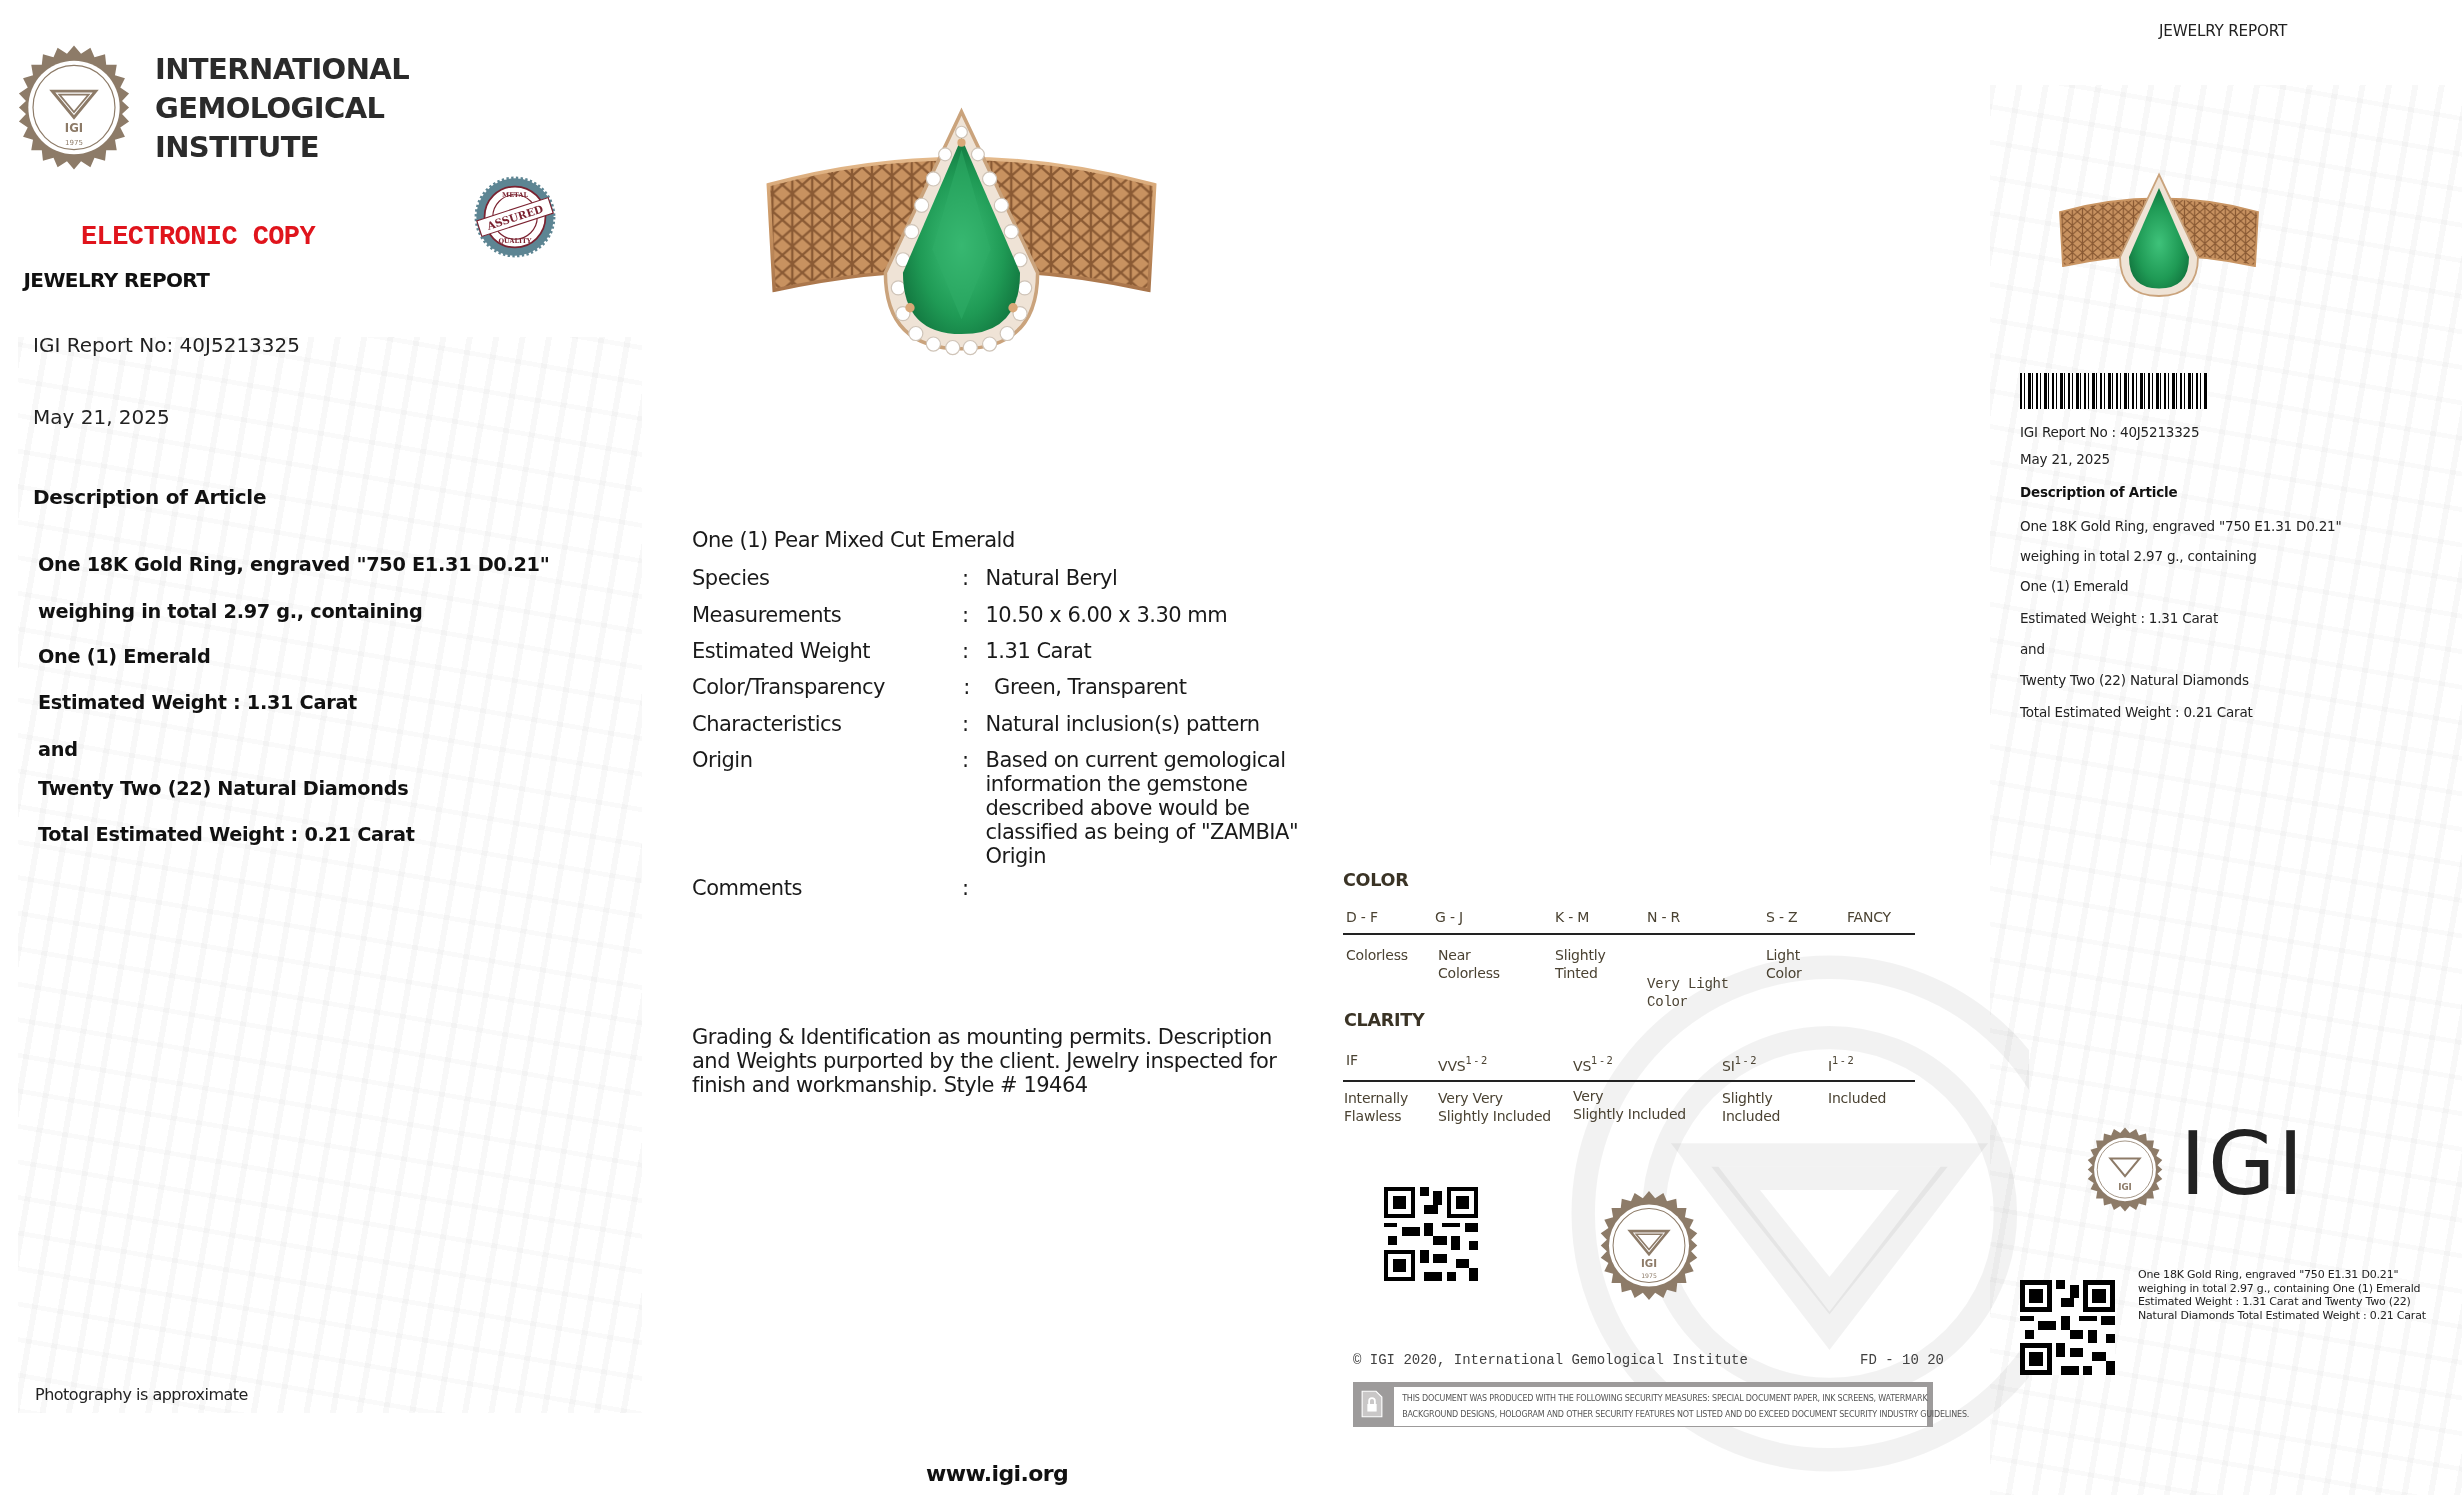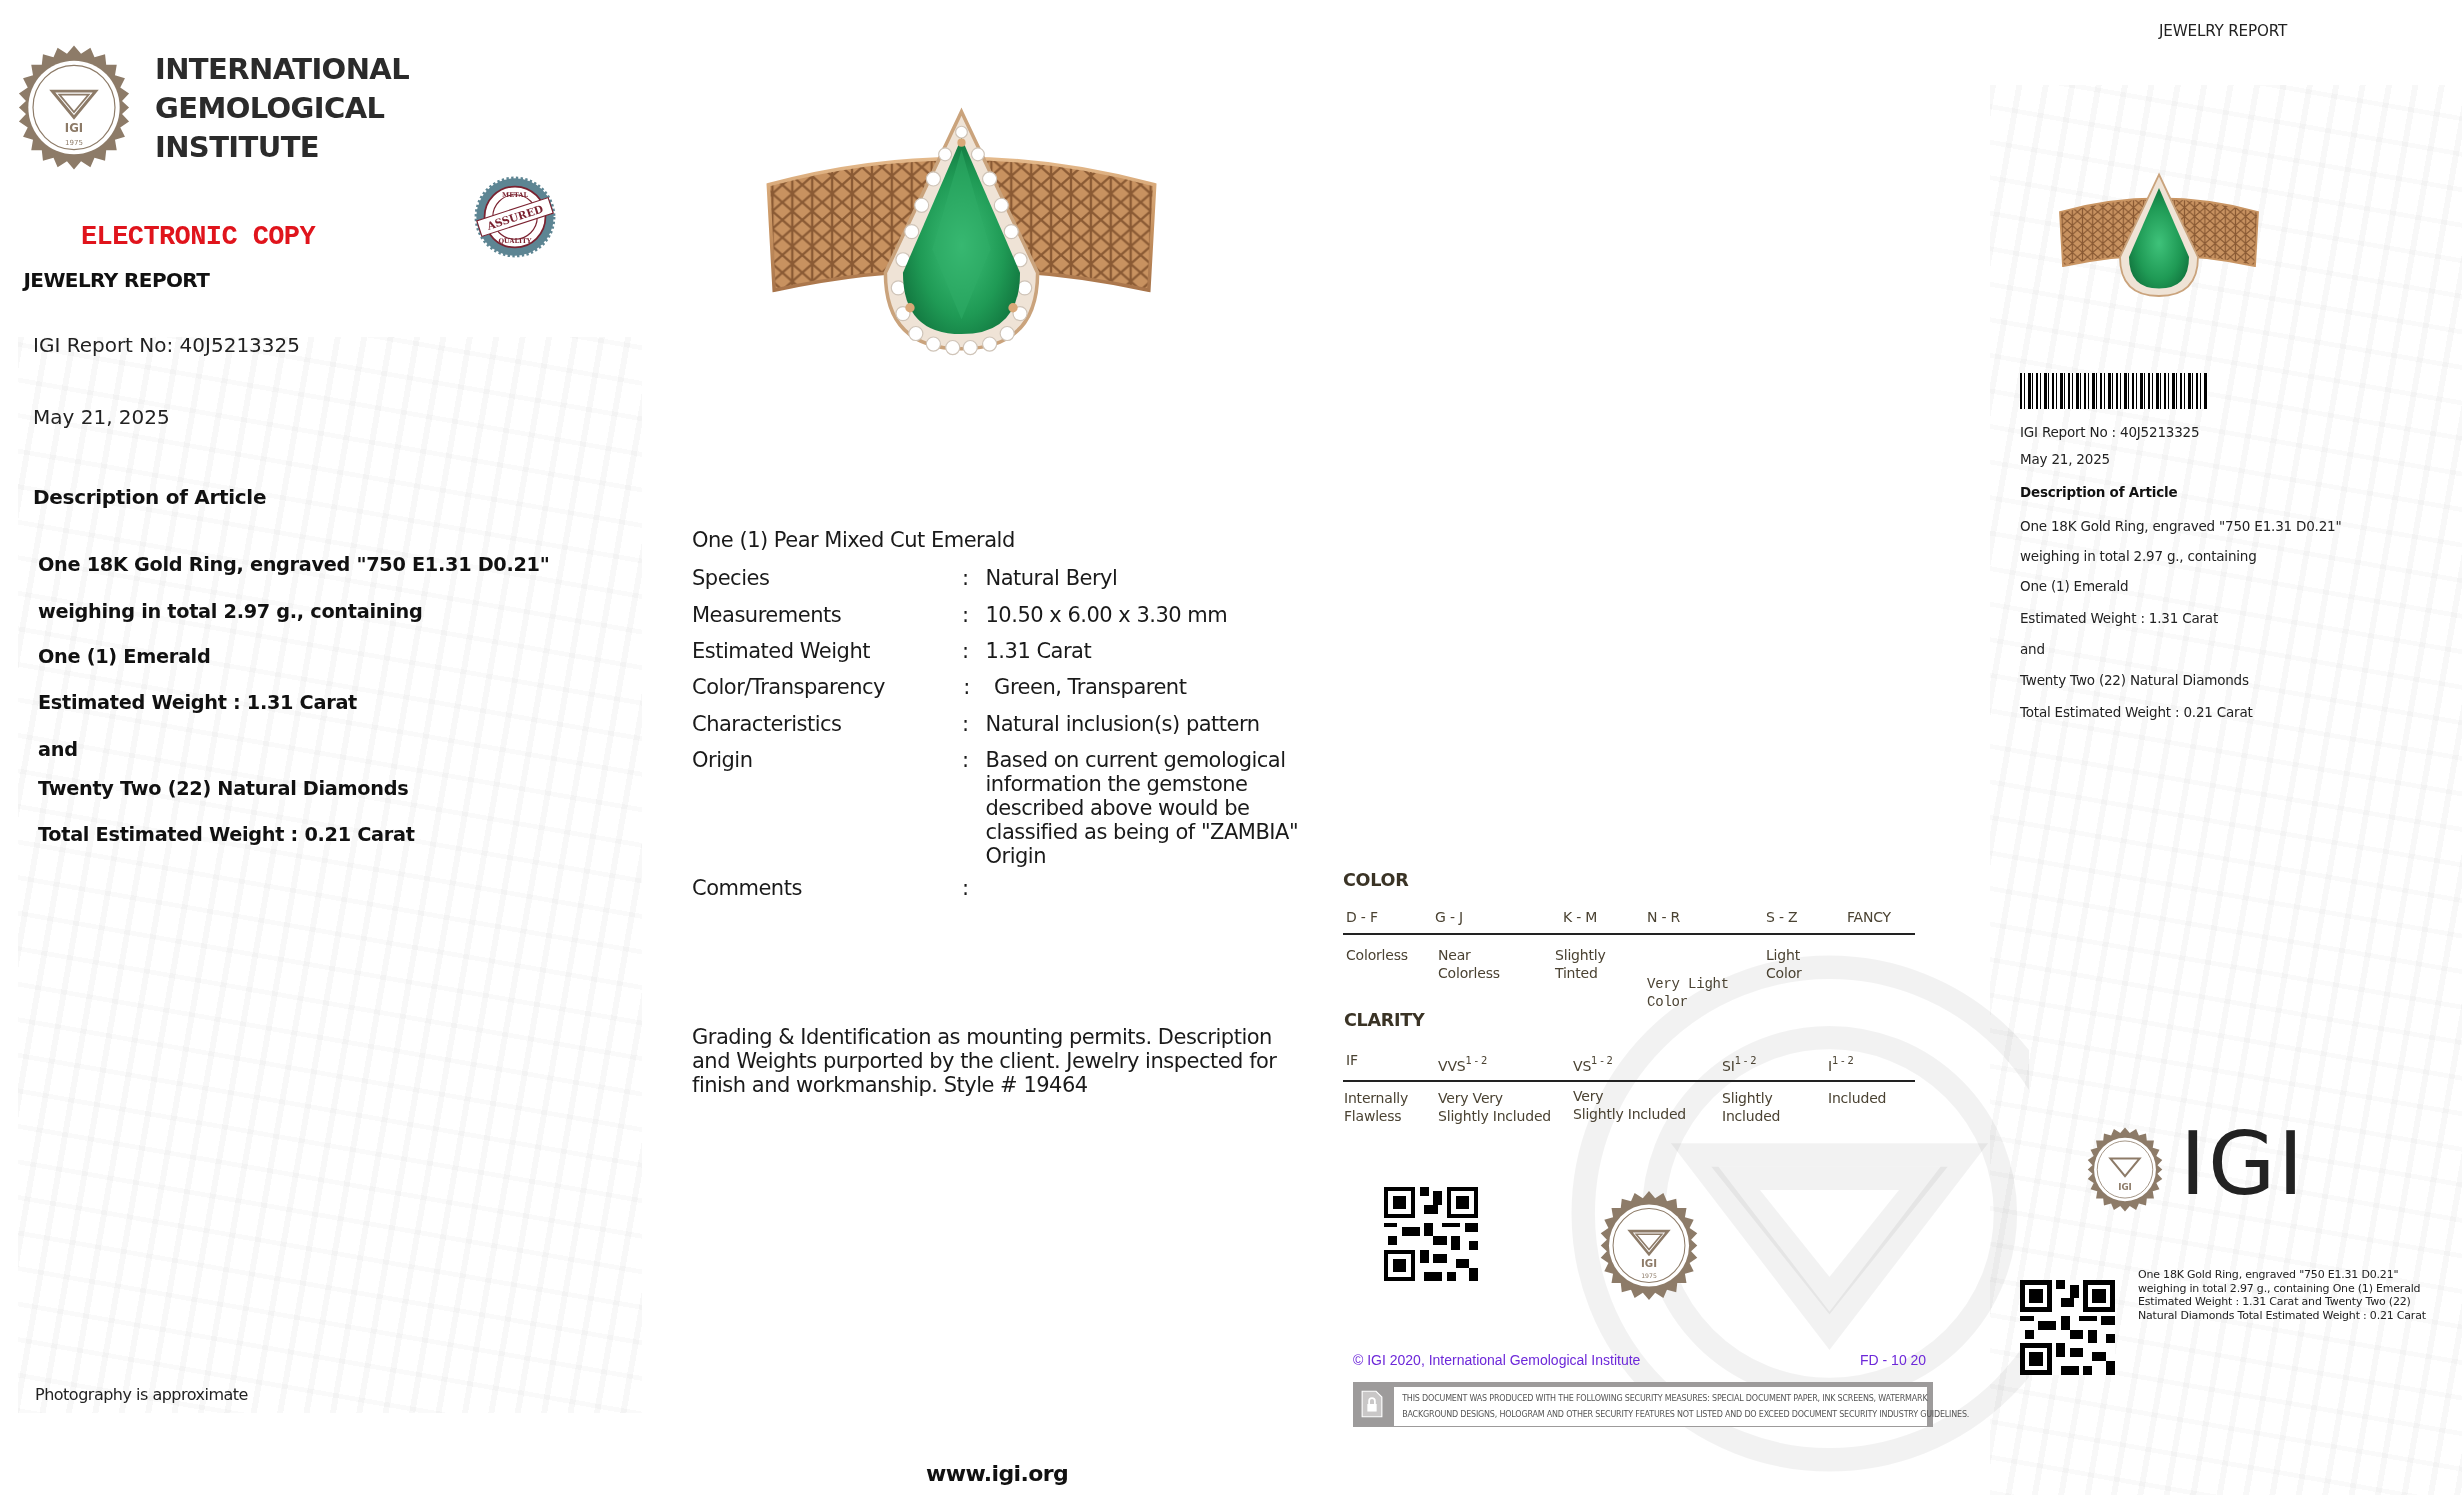--- a/index.html
+++ b/index.html
@@ -29,21 +29,21 @@
   .spec-label { width: 270px; }
   .spec-colon { width: 23.5px; }
   .spec-val { width: 322px; line-height: 24px; }
 
   
   .g-head { font-family: "DejaVu Sans", sans-serif; font-weight: bold; font-size: 17.6px; color: #3a3325; letter-spacing: -0.3px; }
   .g-small { font-family: "DejaVu Sans", sans-serif; font-size: 14px; color: #4a4232; line-height: 17.6px; letter-spacing: -0.2px; }
   .g-rule { position: absolute; height: 1.8px; background: #222; }
   sup { font-size: 10px; vertical-align: 7px; }
 
-  .footer-small { font-family: Liberation Sans, sans-serif; font-size: 14px; color: #6d28d9; }
+  .footer-small { font-family: Liberation Mono, monospace; font-size: 14px; color: #404040; }
   .security { background: #9d9b9b; }
   .security-inner { background: #fff; font-family: "DejaVu Sans", sans-serif; font-size: 8px; line-height: 15.2px; color: #555; letter-spacing: -0.2px; padding: 4.7px 8.2px; white-space: nowrap; }
 
   
   .r-text { font-family: "DejaVu Sans", sans-serif; font-size: 13.5px; color: #222; letter-spacing: -0.2px; }
   .r-bold { font-family: "DejaVu Sans", sans-serif; font-weight: bold; font-size: 13.5px; color: #111; letter-spacing: -0.2px; }
   .r-qr-text { font-family: "DejaVu Sans", sans-serif; font-size: 11px; line-height: 13.5px; color: #222; letter-spacing: -0.2px; }
 </style>
 </head>
 <body>
@@ -195,21 +195,21 @@
   <div class="spec-colon">:</div>
 </div>
 
 <div class="abs mid" style="left:681px; top:1025px; width:621px; line-height:24px;">Grading &amp; Identification as mounting permits. Description and Weights purported by the client. Jewelry inspected for finish and workmanship. Style # 19464</div>
 
 <div class="abs" style="left:926px; top:1461px; font-family:'DejaVu Sans',sans-serif; font-weight:bold; font-size:22px; color:#111; letter-spacing:-0.6px;">www.igi.org</div>
 
 <div class="abs g-head" style="left:1343px; top:870px;">COLOR</div>
 <div class="abs g-small" style="left:1346px; top:909px;">D - F</div>
 <div class="abs g-small" style="left:1435px; top:909px;">G - J</div>
-<div class="abs g-small" style="left:1555px; top:909px;margin-left:8px;">K - M</div>
+<div class="abs g-small" style="left:1555px; top:909px;">K - M</div>
 <div class="abs g-small" style="left:1647px; top:909px;">N - R</div>
 <div class="abs g-small" style="left:1766px; top:909px;">S - Z</div>
 <div class="abs g-small" style="left:1847px; top:909px;">FANCY</div>
 <div class="g-rule" style="left:1343px; top:933px; width:572px;"></div>
 <div class="abs g-small" style="left:1346px; top:947px; white-space:pre-line;">Colorless</div>
 <div class="abs g-small" style="left:1438px; top:947px; white-space:pre-line;">Near
 Colorless</div>
 <div class="abs g-small" style="left:1555px; top:947px; white-space:pre-line;">Slightly
 Tinted</div>
 <div class="abs g-small" style="left:1647px; top:976px; white-space:pre-line;font-family:Liberation Mono, monospace;">Very Light

